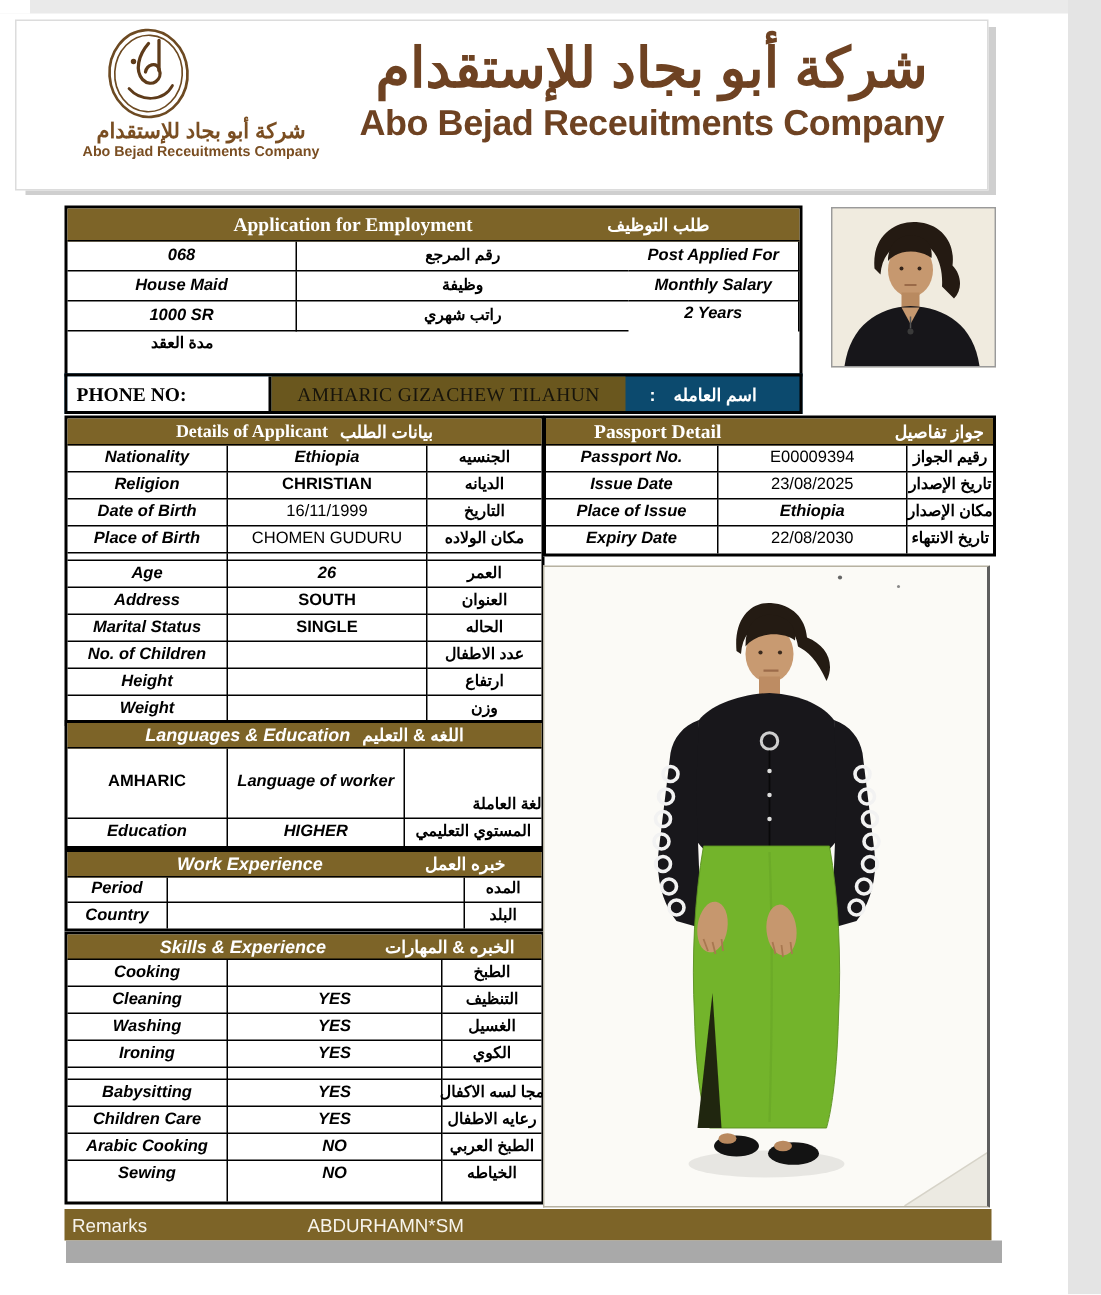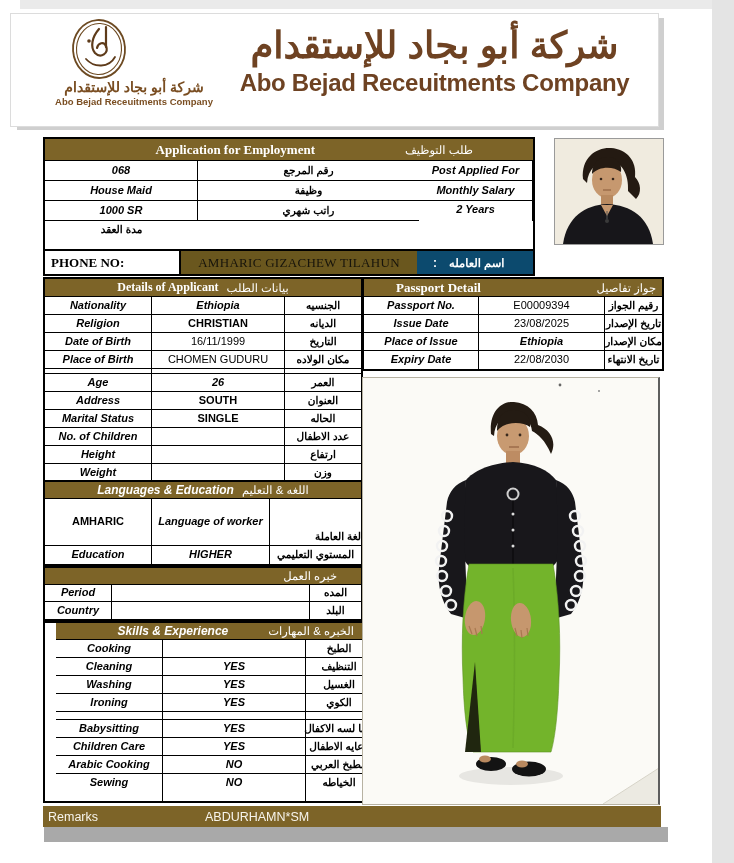--- a/index.html
+++ b/index.html
@@ -20,21 +20,21 @@
   .title-ar{font-size:37px;font-weight:bold;color:#6e4222;direction:rtl;line-height:1.2;white-space:nowrap;}
   .title-en{font-size:24px;font-weight:bold;color:#6e4222;margin-top:1px;white-space:nowrap;letter-spacing:-0.3px;}
 
   
   .tbl{position:absolute;display:grid;background:#fff;border:2px solid #000;box-sizing:content-box;}
   .bar{background:#7d6428;color:#fff;position:relative;display:flex;align-items:center;justify-content:center;
        gap:8px;grid-column:1/-1;border-bottom:1px solid #000;overflow:hidden;}
   .bar .en-serif{font-family:"Liberation Serif",serif;font-weight:bold;font-size:13px;white-space:nowrap;}
   .bar .en-serif.sm{font-size:12px;}
   .bar .en-it{font-weight:bold;font-style:italic;font-size:12px;white-space:nowrap;}
-  .bar .ar{font-weight:normal;font-size:11.5px;direction:rtl;white-space:nowrap;}
+  .bar .ar{font-weight:bold;font-size:11.5px;direction:rtl;white-space:nowrap;}
   .bar .abs-en{position:absolute;left:0;text-align:center;}
   .bar .abs-ar{position:absolute;}
   .cell{display:flex;align-items:center;justify-content:center;border-right:1px solid #000;
         border-bottom:1px solid #000;font-size:11px;line-height:1.05;white-space:nowrap;overflow:visible;
         box-sizing:border-box;}
   .cell.end{border-right:none;}
   .cell.bb0{border-bottom:none;}
   .cell.top{align-items:flex-start;padding-top:3px;}
   .cell.wrap{white-space:normal;text-align:center;}
   .cell.bl{align-items:flex-end;justify-content:flex-start;padding:0 0 3px 5px;}
@@ -65,21 +65,21 @@
   #passport-tbl .bar .abs-en{width:50%;}
   #passport-tbl .bar .abs-ar{right:6px;text-align:center;}
 
   #lang-tbl{left:43px;top:480px;width:316px;grid-template-columns:107px 118px 91px;
             grid-template-rows:17px 47px 18px;}
   #work-tbl{left:43px;top:566px;width:316px;grid-template-columns:67px 198px 51px;
             grid-template-rows:17px 17px 17px;}
   #work-tbl .bar .abs-en{width:77%;}
   #work-tbl .bar .abs-ar{right:24px;}
   #skills-tbl{left:43px;top:621px;width:316px;grid-template-columns:107px 143px 66px;
-              grid-template-rows:17px 18px 18px 18px 18px 8px 18px 18px 18px 27px;padding-left:11px;}
+              grid-template-rows:17px 18px 18px 18px 18px 8px 18px 18px 18px 27px;}
   #skills-tbl .bar .abs-en{width:74%;}
   #skills-tbl .bar .abs-ar{right:18px;}
 
   .remarks-bar{position:absolute;left:43px;top:806px;width:618px;height:21px;background:#7d6428;
                color:#f7f4ec;display:flex;align-items:center;font-size:12.5px;}
   .remarks-label{padding-left:5px;}
   .remarks-value{position:absolute;left:162px;}
   .shadow-bar{position:absolute;left:44px;top:827px;width:624px;height:15px;background:#a9a9a9;}
 
   
@@ -225,20 +225,21 @@
     <div class="cell v-b">AMHARIC</div>
     <div class="cell lbl wrap">Language of worker</div>
     <div class="cell end arb bl">لغة العاملة</div>
     <div class="cell lbl bb0">Education</div>
     <div class="cell v-bi bb0">HIGHER</div>
     <div class="cell end arb bb0">المستوي التعليمي</div>
   </div>
 
   <div class="tbl" id="work-tbl">
     <div class="bar">
+      <span class="en-it abs-en">Work Experience</span>
       <span class="ar abs-ar">خبره العمل</span>
     </div>
     <div class="cell lbl">Period</div>
     <div class="cell"></div>
     <div class="cell end arb">المده</div>
     <div class="cell lbl bb0">Country</div>
     <div class="cell bb0"></div>
     <div class="cell end arb bb0">البلد</div>
   </div>
 

